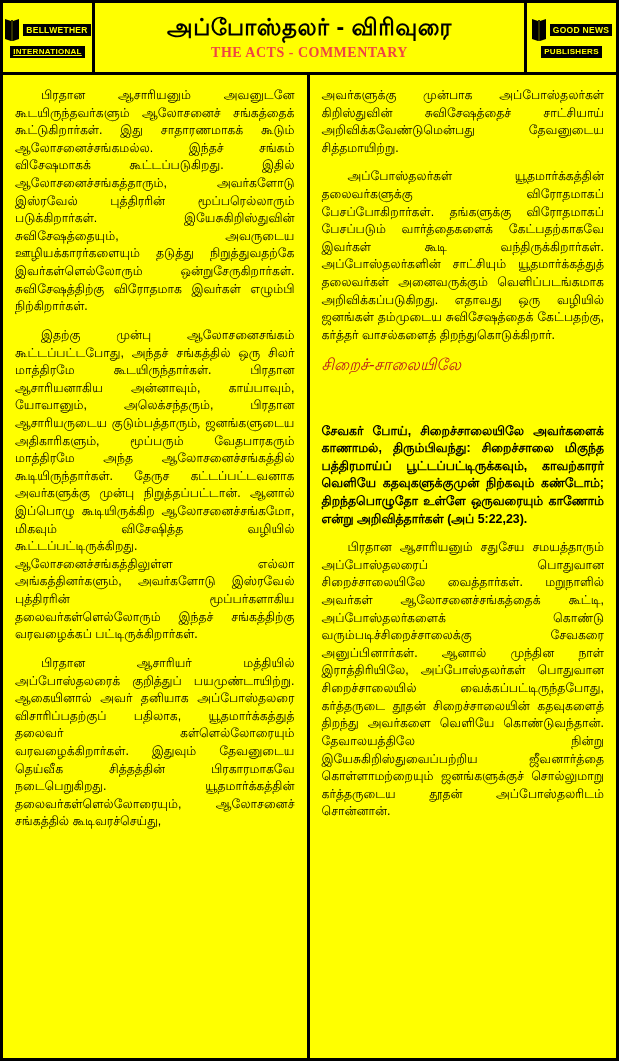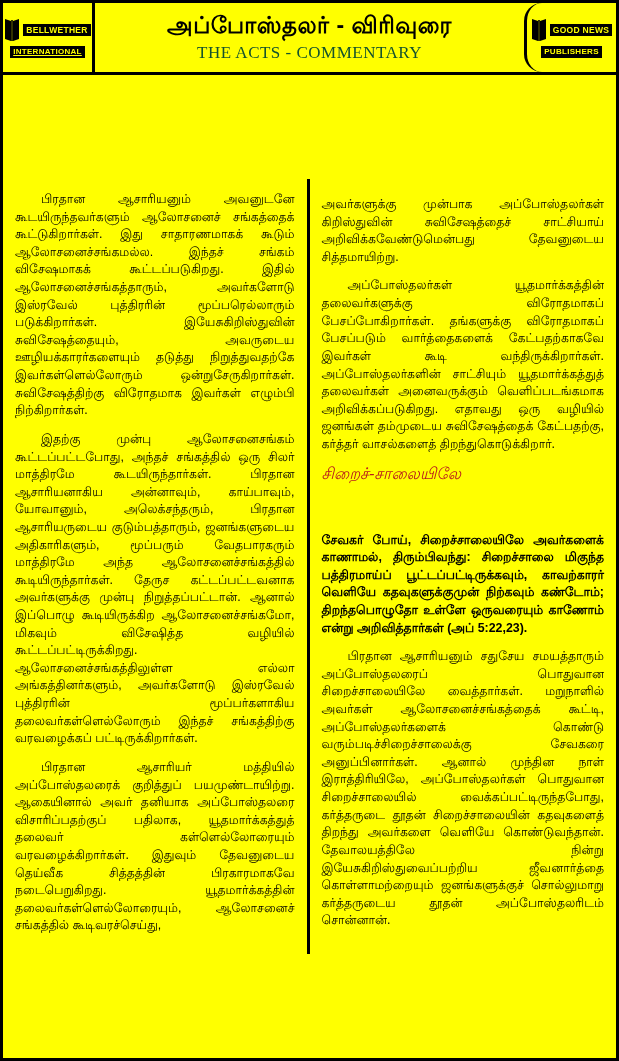--- a/index.html
+++ b/index.html
@@ -36,21 +36,20 @@
     display: flex;
     flex-direction: column;
     align-items: center;
     justify-content: center;
     padding: 6px 2px;
     background: #ffff00;
   }
   .logo-box.right {
     border-right: none;
     border-left: 3px solid #000000;
-    border-radius: 18px;
   }
   .logo-row {
     display: flex;
     align-items: center;
     justify-content: center;
     width: 100%;
   }
   .logo-mark {
     width: 16px;
     height: 26px;
@@ -80,34 +79,33 @@
     padding: 2px 4px;
   }
   .title-ta {
     font-size: 23px;
     font-weight: bold;
     color: #000000;
     line-height: 1.2;
     letter-spacing: 0.5px;
   }
   .title-en {
-    font-size: 17px;
-    font-weight: normal;
-    color: #14532d;
+    font-size: 14px;
+    font-weight: bold;
+    color: #ef4444;
     font-family: "Liberation Serif", serif;
     margin-top: 4px;
     letter-spacing: 0.5px;
   }
 
   
   .columns {
     display: flex;
     height: calc(100% - 72px);
     box-sizing: border-box;
-    align-items: center;
   }
   .col {
     width: 50%;
     box-sizing: border-box;
     padding: 12px 12px 8px 12px;
     overflow: hidden;
   }
   .col.left {
     border-right: 3px solid #000000;
   }

